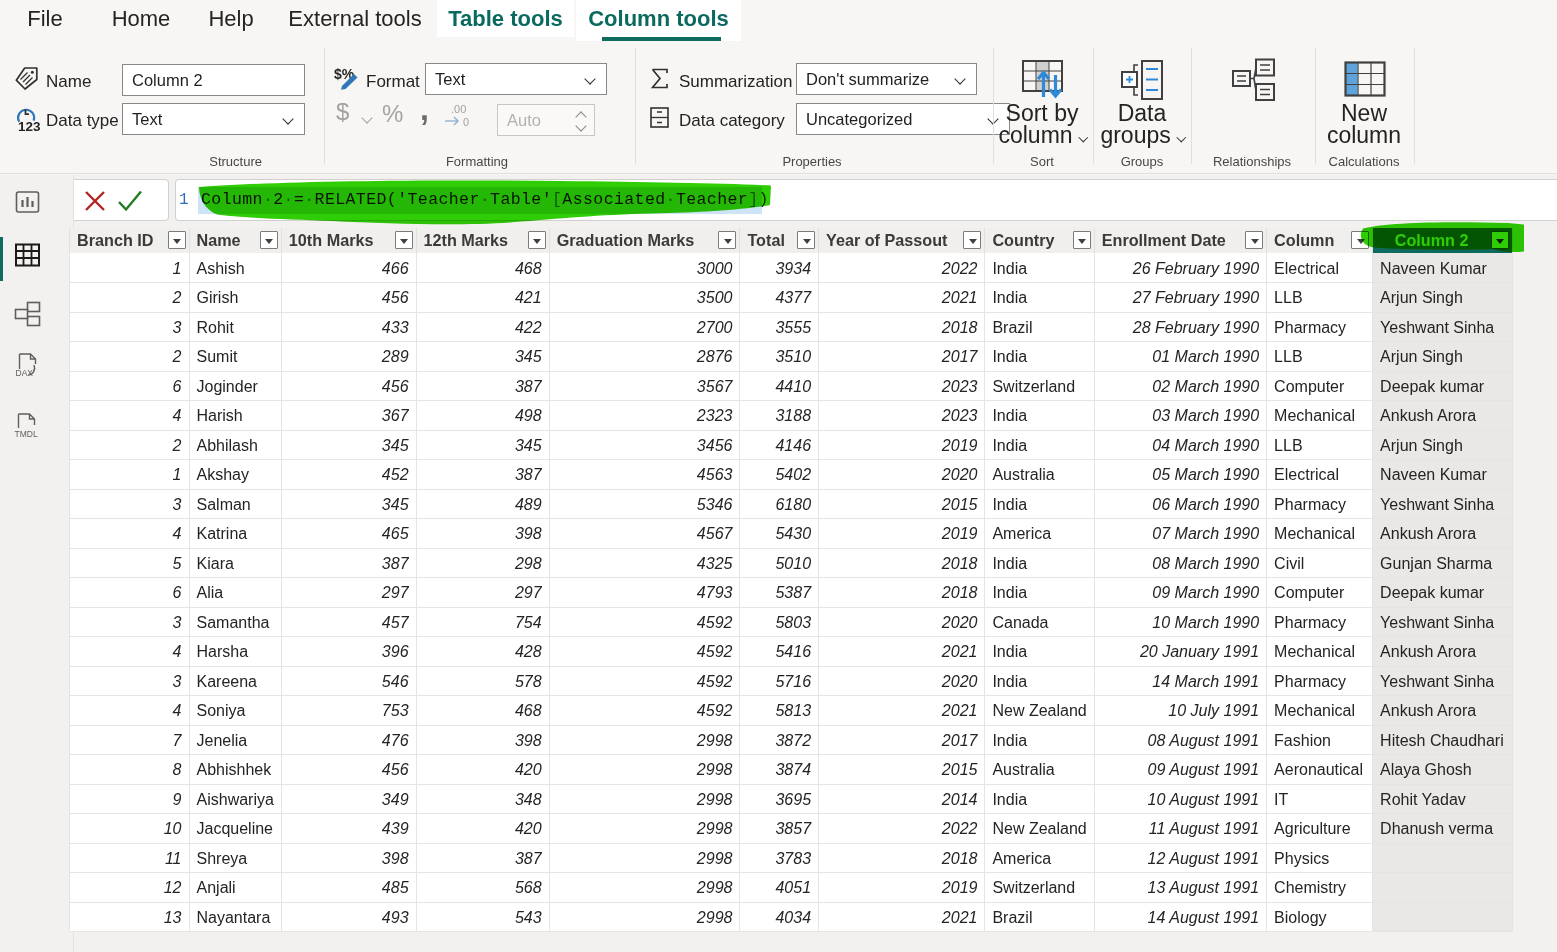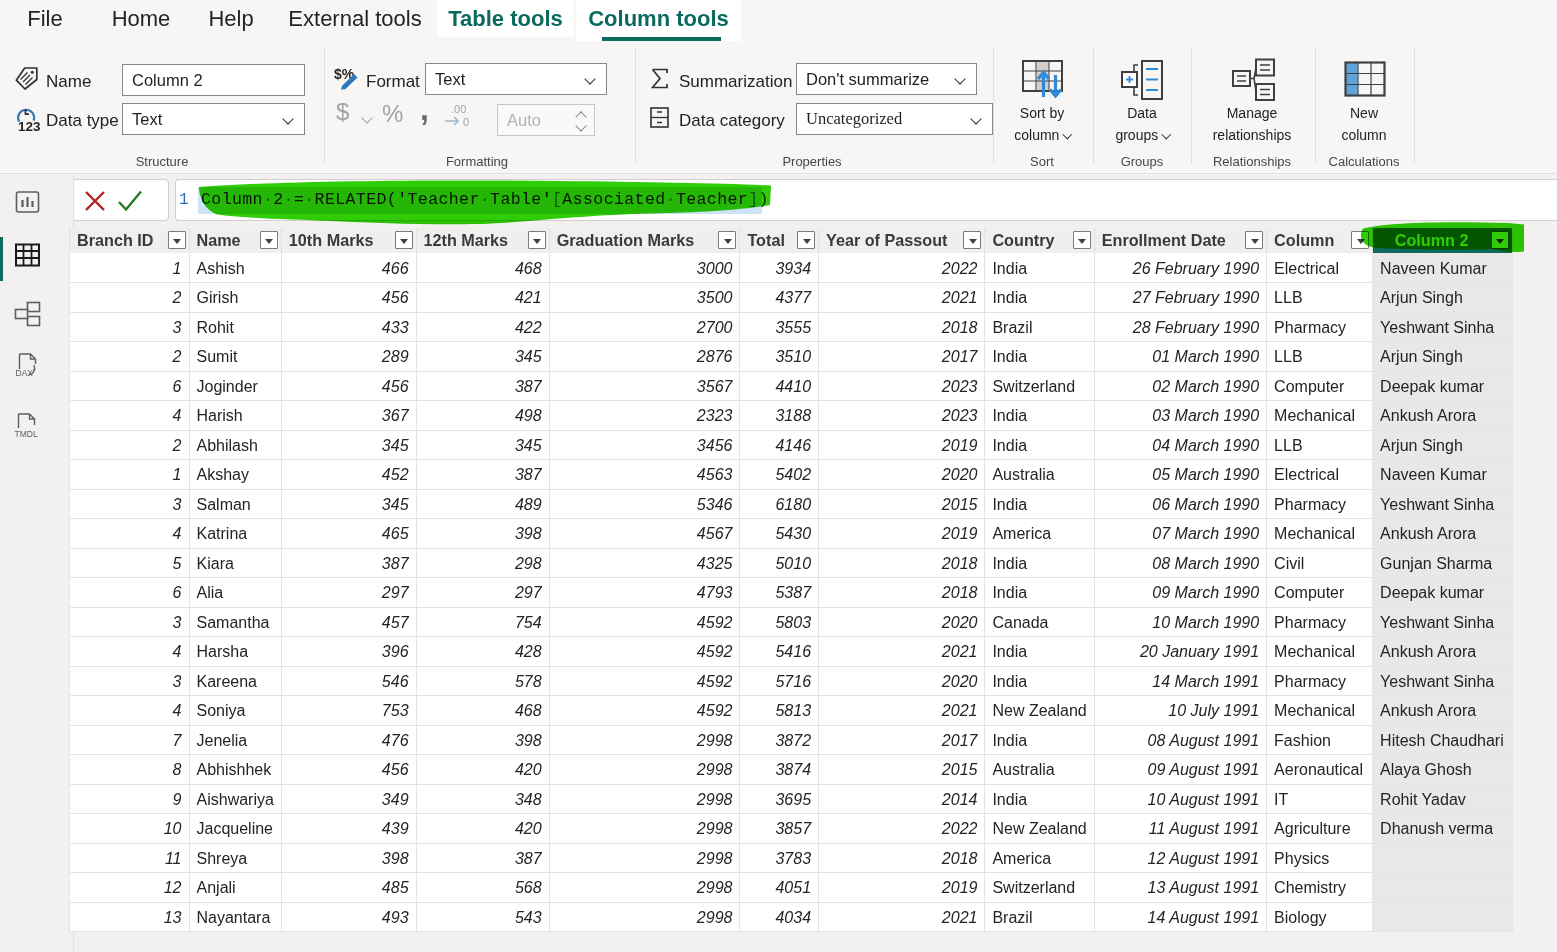--- a/index.html
+++ b/index.html
@@ -14,21 +14,21 @@
 .ttool { font-weight:bold; color:#0b6a60; }
 #underline { position:absolute; left:602px; top:37px; width:119px; height:4px; background:#0d6b5f; }
 
 
 #ribbon { position:absolute; left:0; top:41px; width:1557px; height:133px; background:#f7f6f5; border-bottom:1px solid #e1dfdd; }
 .vsep { position:absolute; top:7px; width:1px; height:116px; background:#e1dfdd; }
 .glabel { position:absolute; top:113px; height:18px; font-size:13px; color:#494745; text-align:center; width:200px; }
 .rlabel { position:absolute; font-size:17px; color:#242322; white-space:nowrap; }
 .rbox { position:absolute; height:32px; background:#fff; border:1px solid #8a8886; font-size:16.5px; color:#201f1e; line-height:30px; padding-left:9px; white-space:nowrap; }
 .chev { position:absolute; width:8px; height:8px; border-right:1.7px solid #2f2e2d; border-bottom:1.7px solid #2f2e2d; transform:rotate(45deg); }
-.bigbtn { position:absolute; font-size:14px; color:#242322; text-align:center; line-height:22px; white-space:nowrap; }
+.bigbtn { position:absolute; font-size:23px; color:#242322; text-align:center; line-height:22px; white-space:nowrap; }
 
 
 #fxstrip { position:absolute; left:55px; top:175px; width:1502px; height:53px; background:#f2f1f0; }
 #fxbtns { position:absolute; left:8px; top:4px; width:106px; height:42px; background:#fff; border:1px solid #d2d0ce; border-radius:4px; }
 #fxbar { position:absolute; left:120px; top:4px; width:1382px; height:42px; background:#fff; border:1px solid #d2d0ce; border-radius:4px 0 0 4px; border-right:none; }
 #fxsel { position:absolute; left:22px; top:7px; width:564px; height:27px; background:#cde4f7; }
 #fxnum { position:absolute; left:3px; top:0; width:16px; height:40px; line-height:40px; font-family:"Liberation Mono",monospace; font-size:16px; color:#2f6cbd; }
 #fxtext { position:absolute; left:25px; top:0; height:40px; line-height:40px; font-family:"Liberation Mono",monospace; font-size:16.5px; letter-spacing:0.42px; color:#1a1a1a; white-space:pre; }
 #fxtext .dot { color:#6b7a6b; }
 #fxtext .kw { color:#1a1a1a; }
@@ -84,21 +84,21 @@
     </svg>
   <div class="rlabel" style="left:46px; top:31px;">Name</div>
   <div class="rbox" style="left:122px; top:23px; width:183px;">Column 2</div>
   <svg class="abs" style="left:14px; top:62px;" width="28" height="30" viewBox="0 0 28 30">
       <path d="M5.2 18.8 A8 8 0 1 1 19.6 17.6" fill="none" stroke="#2e77b8" stroke-width="2.2"></path>
       <path d="M11.5 6.5 L11.5 11.2 L15 11.2" stroke="#323130" stroke-width="1.8" fill="none"></path>
       <text x="4" y="27.5" font-family="Liberation Sans" font-size="13.5" font-weight="bold" fill="#242322">123</text>
     </svg>
   <div class="rlabel" style="left:46px; top:70px;">Data type</div>
   <div class="rbox" style="left:122px; top:62px; width:183px;">Text<span class="chev" style="right:12px; top:11px;"></span></div>
-  <div class="glabel" style="left:62px;">Structure</div>
+  <div class="glabel" style="left:62px;text-align:right;">Structure</div>
   <div class="vsep" style="left:324px;"></div>
   <svg class="abs" style="left:334px; top:24px;" width="30" height="28" viewBox="0 0 30 28">
       <text x="0" y="14" font-family="Liberation Sans" font-size="14" font-weight="bold" fill="#252423">$%</text>
       <path d="M8 24 L20 12 L23.5 15.5 L11.5 27 L7 27.8 Z" fill="#2e77b8" transform="translate(0,-3)"></path>
     </svg>
   <div class="rlabel" style="left:366px; top:31px;">Format</div>
   <div class="rbox" style="left:425px; top:22px; width:182px;">Text<span class="chev" style="right:12px; top:11px;"></span></div>
   <div class="abs" style="left:336px; top:57px; font-size:24px; color:#a5a3a1;">$</div>
   <span class="chev" style="position:absolute; left:363px; top:73px; border-color:#a3a2a0;"></span>
   <div class="abs" style="left:382px; top:59px; font-size:24px; color:#a5a3a1;">%</div>
@@ -115,21 +115,21 @@
       <path d="M1.5 1.5 L16 1.5 L16 5 M1.5 1.5 L9 10.5 L1.5 19.5 L16 19.5 L16 16" fill="none" stroke="#323130" stroke-width="1.7"></path>
     </svg>
   <div class="rlabel" style="left:679px; top:31px;">Summarization</div>
   <div class="rbox" style="left:796px; top:22px; width:181px;">Don't summarize<span class="chev" style="right:12px; top:11px;"></span></div>
   <svg class="abs" style="left:650px; top:66px;" width="20" height="22" viewBox="0 0 20 22">
       <rect x="1" y="1" width="17" height="19" fill="none" stroke="#323130" stroke-width="1.6"></rect>
       <path d="M1 10.5 L18 10.5" stroke="#323130" stroke-width="1.3"></path>
       <path d="M7 5 L12 5 M7 15.5 L12 15.5" stroke="#323130" stroke-width="1.6"></path>
     </svg>
   <div class="rlabel" style="left:679px; top:70px;">Data category</div>
-  <div class="rbox" style="left:796px; top:62px; width:197px;font-family:Liberation Serif, serif;">Uncategorized<span class="chev" style="right:12px; top:11px;"></span></div>
+  <div class="rbox" style="left:796px; top:62px; width:214px;">Uncategorized<span class="chev" style="right:12px; top:11px;"></span></div>
   <div class="glabel" style="left:712px;">Properties</div>
   <div class="vsep" style="left:993px;"></div>
   <svg class="abs" style="left:1022px; top:19px;" width="44" height="40" viewBox="0 0 44 40">
       <rect x="14" y="1" width="13" height="30" fill="#d2d0ce"></rect>
       <rect x="1" y="1" width="39" height="30" fill="none" stroke="#404040" stroke-width="2"></rect>
       <path d="M14 1 L14 31 M27 1 L27 31 M1 11 L40 11 M1 21 L40 21" stroke="#404040" stroke-width="1"></path>
       <path d="M21.5 37 L21.5 13 M16 19 L21.5 12.5 L27 19" stroke="#2e8ad8" stroke-width="3.2" fill="none"></path>
       <path d="M33.5 15 L33.5 35 M28 29.5 L33.5 36 L39 29.5" stroke="#2e8ad8" stroke-width="3.2" fill="none"></path>
     </svg>
   <div class="bigbtn" style="left:992px; top:61px; width:100px;">Sort by<br>column <span class="chev" style="position:relative; display:inline-block; top:-3px; left:1px; width:6.5px; height:6.5px;"></span></div>
@@ -147,21 +147,20 @@
   <div class="vsep" style="left:1191px;"></div>
   <svg class="abs" style="left:1232px; top:17px;" width="46" height="44" viewBox="0 0 46 44">
       <rect x="24" y="1.5" width="18" height="16" fill="none" stroke="#404040" stroke-width="2"></rect>
       <path d="M28 7 L38 7 M28 12 L38 12" stroke="#404040" stroke-width="1.4"></path>
       <rect x="24" y="26" width="18" height="16" fill="none" stroke="#404040" stroke-width="2"></rect>
       <path d="M28 31.5 L38 31.5 M28 36.5 L38 36.5" stroke="#404040" stroke-width="1.4"></path>
       <rect x="1" y="13" width="17" height="15" fill="none" stroke="#404040" stroke-width="2"></rect>
       <path d="M5 18 L14 18 M5 23 L14 23" stroke="#404040" stroke-width="1.4"></path>
       <path d="M18 20.5 L22 20.5 L24 10 M22 20.5 L24 33" stroke="#404040" stroke-width="1.6" fill="none"></path>
     </svg>
-  <div class="bigbtn" style="left:1182px; top:61px; width:140px;">Manage<br>relationships</div>
   <div class="glabel" style="left:1152px;">Relationships</div>
   <div class="vsep" style="left:1315px;"></div>
   <svg class="abs" style="left:1344px; top:20px;" width="42" height="37" viewBox="0 0 42 37">
       <rect x="1.5" y="1.5" width="12" height="33" fill="#5ea3dc"></rect>
       <rect x="1.5" y="1.5" width="39" height="33" fill="none" stroke="#404040" stroke-width="2.2"></rect>
       <path d="M14 1.5 L14 34.5 M27 1.5 L27 34.5 M1.5 12.5 L40.5 12.5 M1.5 23.5 L40.5 23.5" stroke="#404040" stroke-width="1.2"></path>
     </svg>
   <div class="bigbtn" style="left:1314px; top:61px; width:100px;">New<br>column</div>
   <div class="glabel" style="left:1264px;">Calculations</div>
   <div class="vsep" style="left:1414px;"></div>

